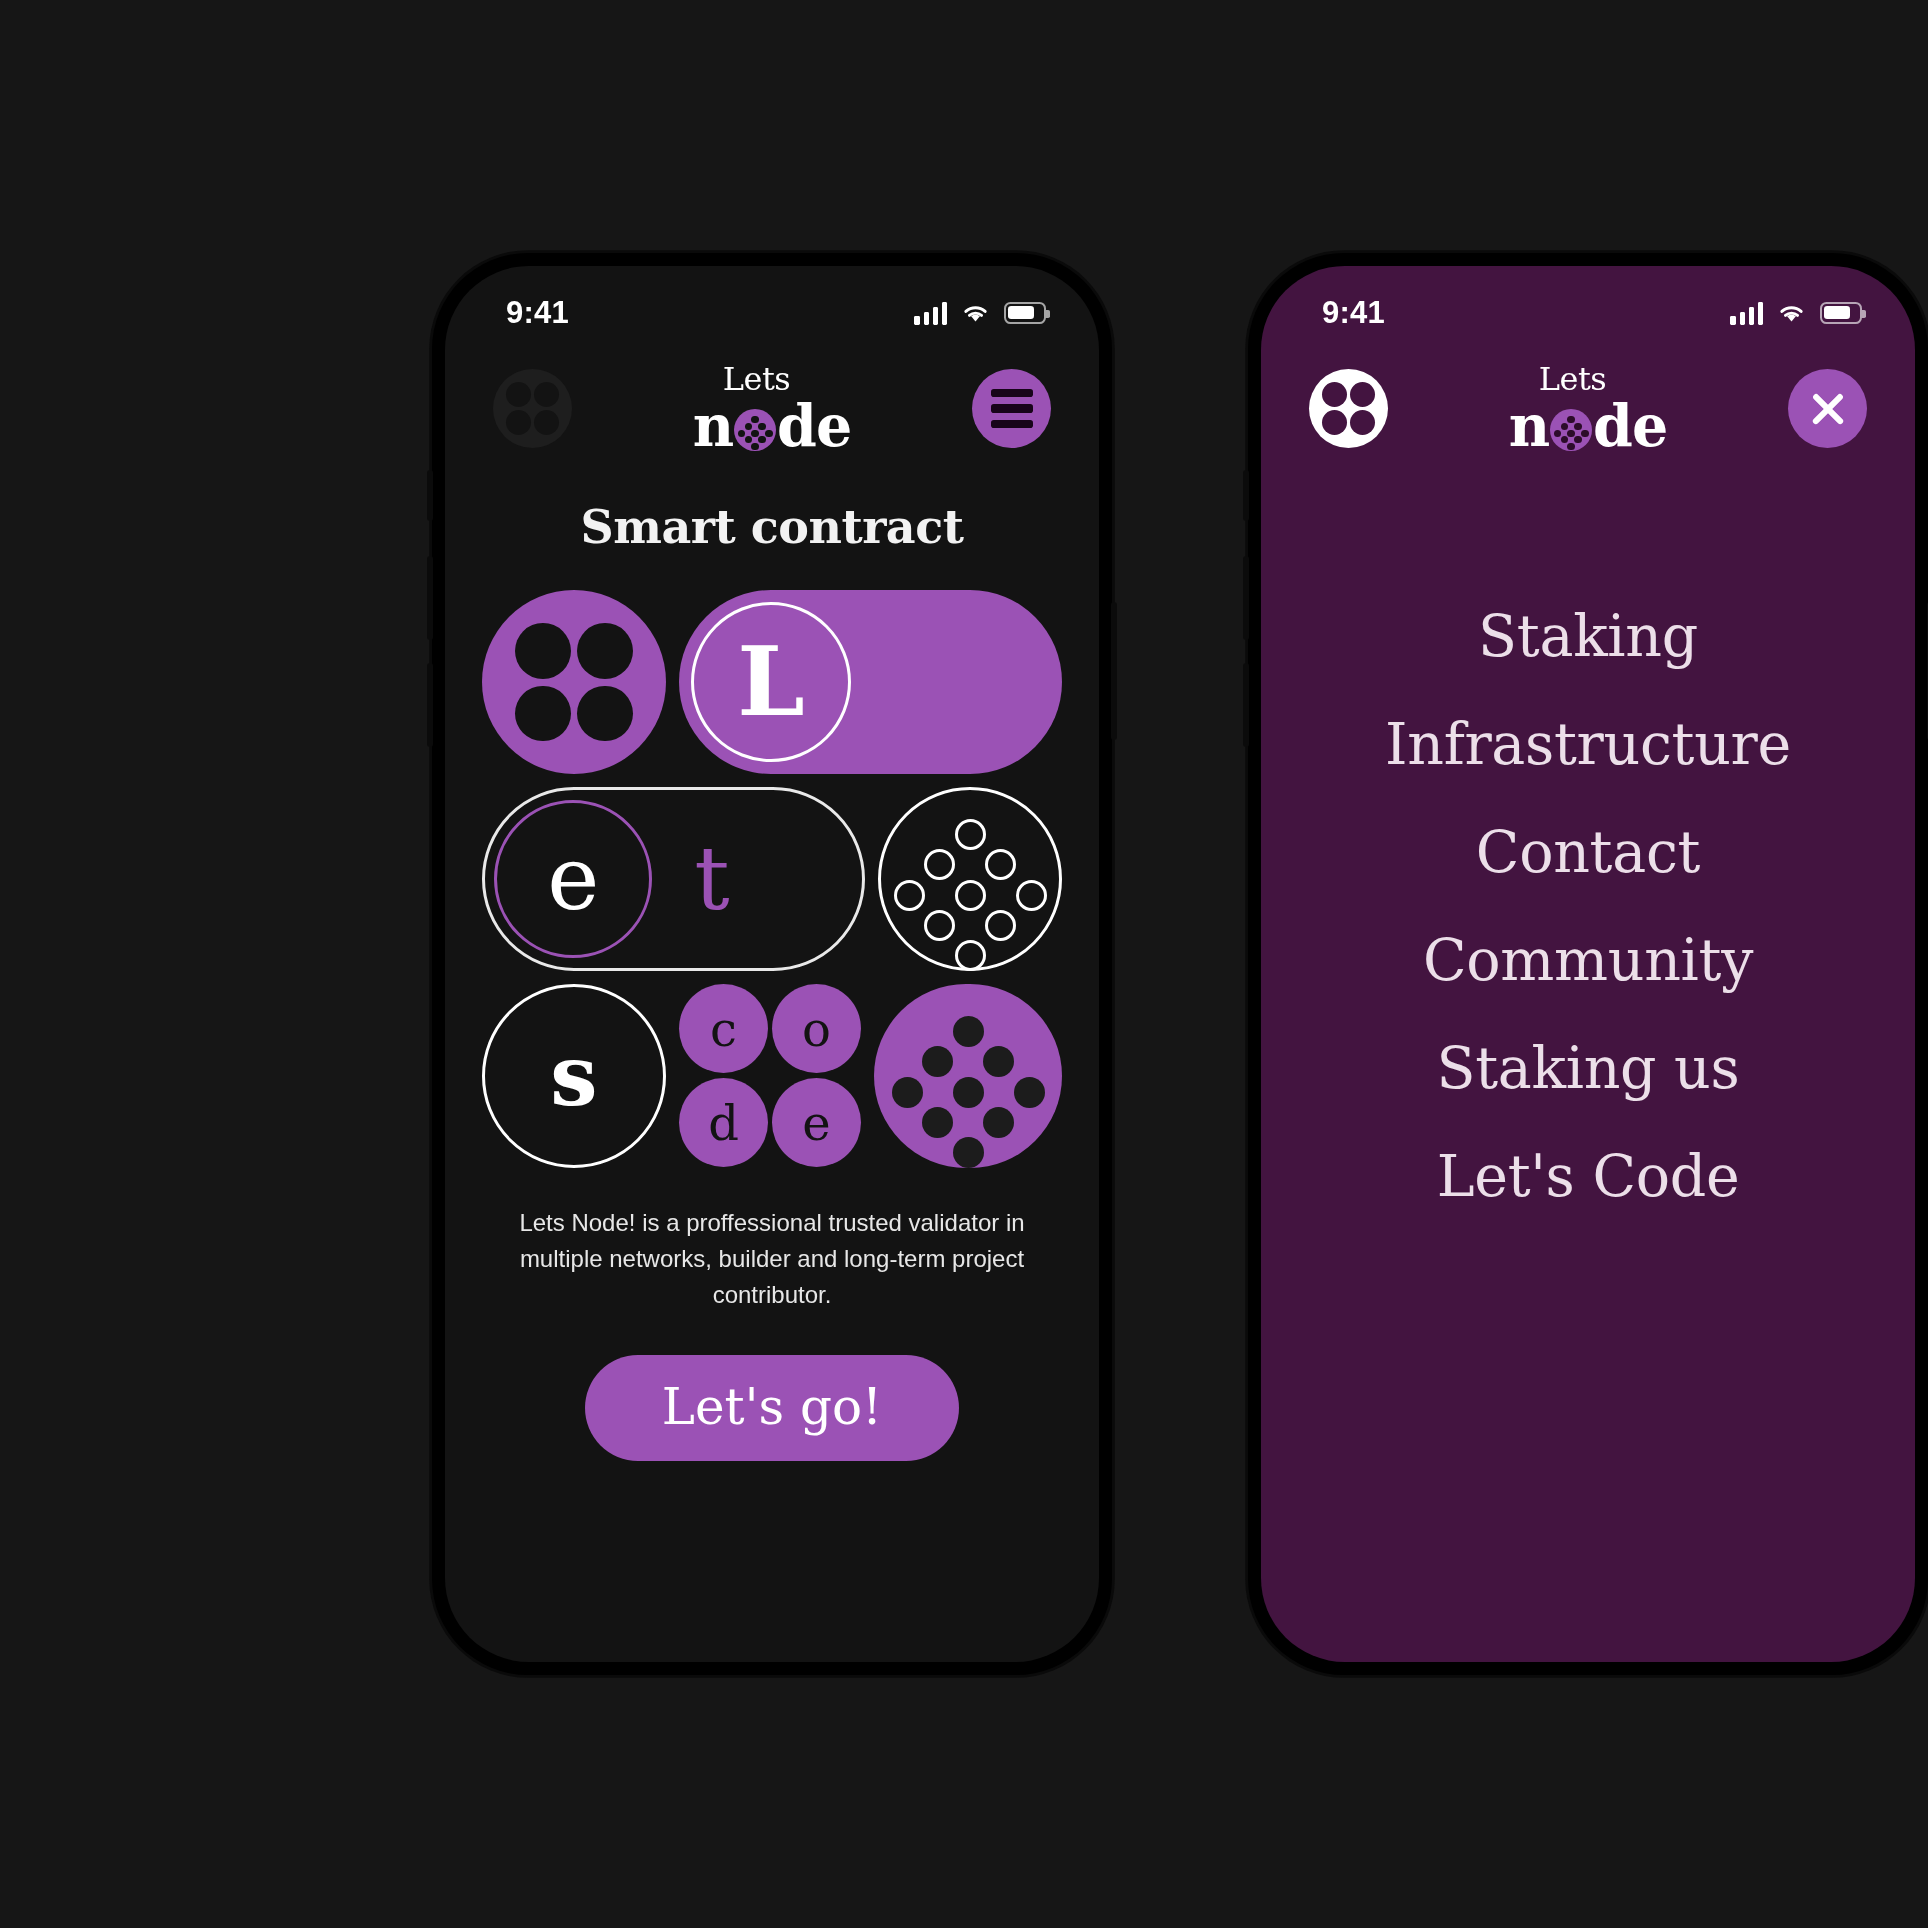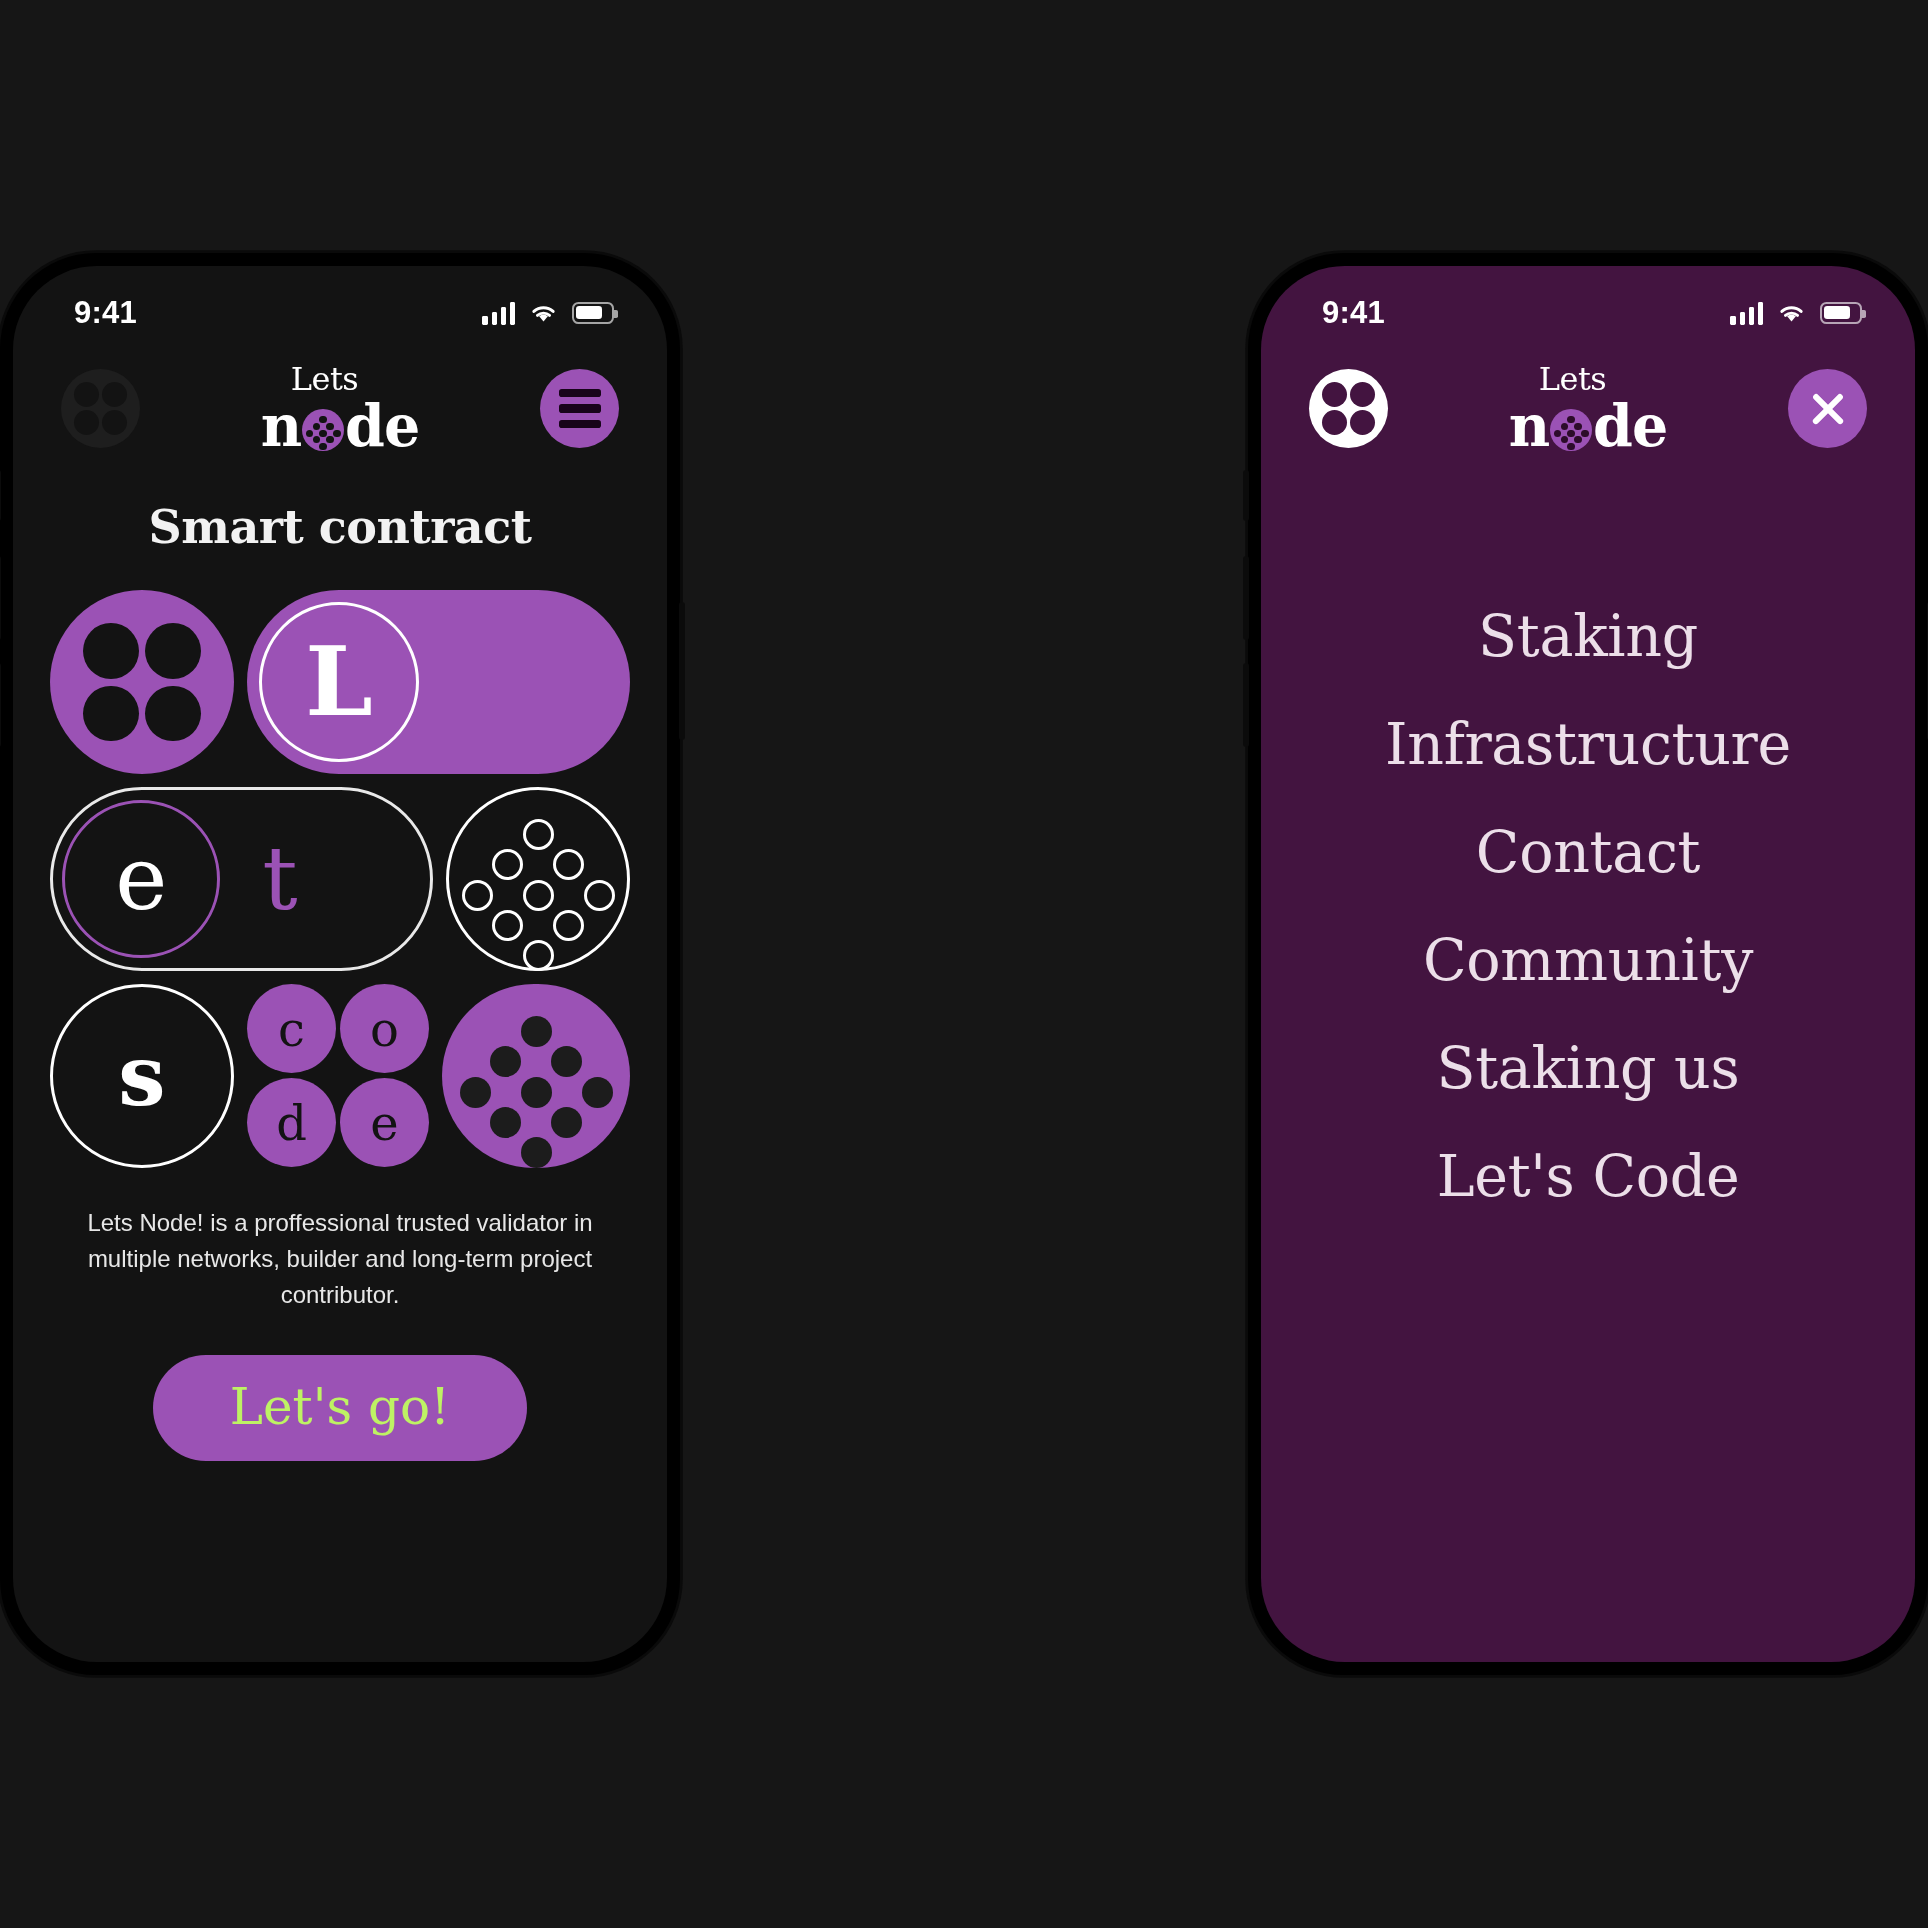--- a/index.html
+++ b/index.html
@@ -7,21 +7,21 @@
     width:1928px; height:1928px;
     background:#161616;
     font-family:"DejaVu Serif", serif;
     overflow:hidden;
   }
   .stage {
     position:relative;
     width:1928px; height:1928px;
     display:flex;
     align-items:center;
-    justify-content:space-between;
+    justify-content:flex-end;
     gap:136px;
   }
 
   
   .phone {
     position:relative;
     width:680px; height:1422px;
     background:#000;
     border-radius:96px;
     padding:13px;
@@ -256,21 +256,21 @@
     color:#e7e7e7;
   }
   .cta-wrap { padding:42px 0 0 0; display:flex; justify-content:center; }
   .cta {
     background:#9b52b5;
     border:none;
     border-radius:64px;
     padding:24px 77px;
     font-family:"DejaVu Serif", serif;
     font-size:50px;
-    color:#bef264;
+    color:#ffffff;
     cursor:pointer;
     line-height:1.15;
   }
 
   
   .menu {
     flex:1 1 auto;
     display:flex; flex-direction:column;
     align-items:center;
     justify-content:flex-start;

